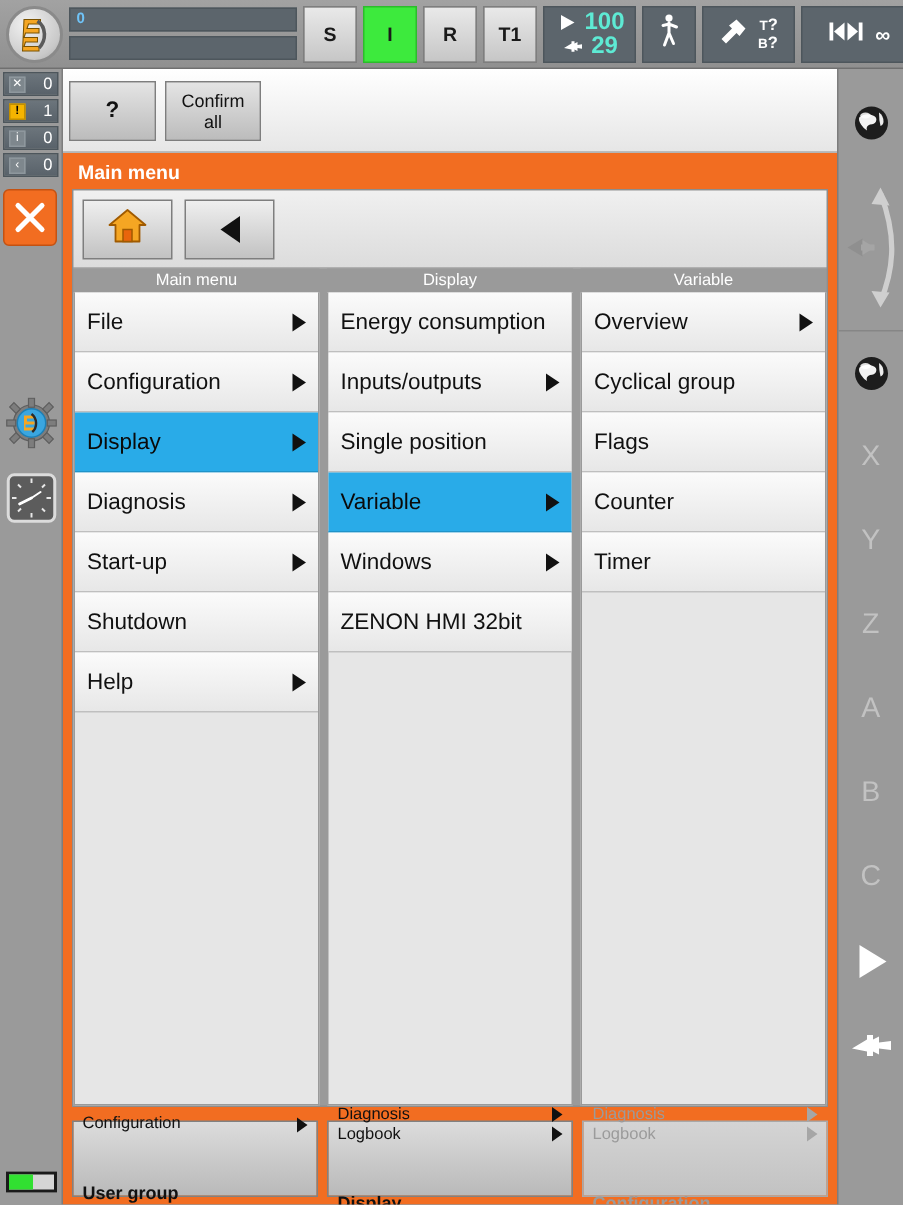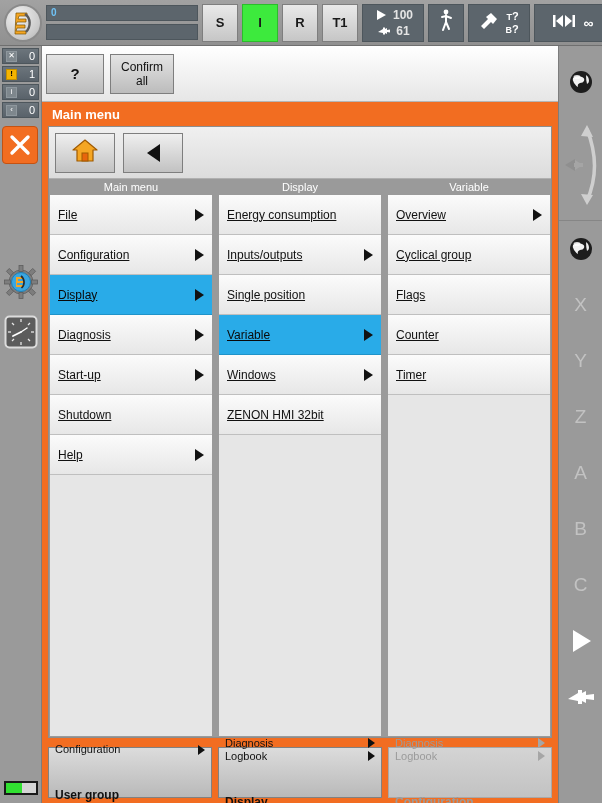--- a/index.html
+++ b/index.html
@@ -47,21 +47,21 @@
   }
   .sbtn.green { background:#3dea3d; border-color:#2bbd2b; }
   .dbtn {
     height:38px; background:#5c656c; border:1px solid #4d565c;
     display:flex; align-items:center; justify-content:center;
     color:#fff; flex:0 0 auto; padding:0 5px;
   }
   .speedbox { width:62px; display:flex; flex-direction:column; justify-content:center; gap:1px; }
   .speedrow { display:flex; align-items:center; gap:4px; height:15px; }
   .speedrow .ico { width:16px; display:flex; align-items:center; justify-content:center; }
-  .speedval { color:#e5e5e5; font-weight:bold; font-size:12px; margin-left:auto; }
+  .speedval { color:#5eead4; font-weight:bold; font-size:16px; margin-left:auto; }
   .tb { display:flex; flex-direction:column; align-items:flex-end; justify-content:center; gap:0px; }
   .tb span { font-size:11px; font-weight:bold; line-height:12px; }
   .tb span i { font-style:normal; font-size:9px; }
   .infinity { font-size:14px; font-weight:bold; letter-spacing:-1px; }
 
   
   .msgbar {
     position:absolute; left:42px; top:46px; width:516px; height:56px;
     background:linear-gradient(#ffffff,#e6e6e6);
     border-bottom:1px solid #b5b5b5;
@@ -154,21 +154,21 @@
     height:16px; color:#fff; font-size:11px; font-weight:normal;
     display:flex; align-items:center; justify-content:center; background:#9a9a9a;
   }
   .col-body { flex:1; background:#e6e6e6; border:1px solid #9a9a9a; border-top:none;
      display:flex; flex-direction:column; }
   .mitem {
     height:40px; flex:0 0 40px;
     background:linear-gradient(#fbfbfb,#e7e7e7);
     border-bottom:1px solid #bfbfbf;
     display:flex; align-items:center; padding:0 8px;
-    font-size:12px; color:#111;text-decoration:underline;
+    font-size:15px; color:#111;
   }
   .mitem.sel { background:#29abe8; color:#0a0a0a; border-bottom:1px solid #1f93c9; }
   .mitem.focus { background:linear-gradient(#fbfbfb,#ececec); border:3px solid #1ea2e4; height:42px; flex:0 0 42px; }
   .mitem .arrow { margin-left:auto; }
   .arrow-r {
     width:0; height:0; border-left:9px solid #111;
     border-top:6px solid transparent; border-bottom:6px solid transparent;
   }
   .arrow-l {
     width:0; height:0; border-right:13px solid #111;
@@ -226,21 +226,21 @@
             </svg>
         </span>
         <span class="speedval">100</span>
       </div>
       <div class="speedrow">
         <span class="ico">
           <svg width="14" height="12" viewBox="0 0 14 12">
             <path d="M1 7 L6 4 L6 2.5 L8 2.5 L8 4 L10 3 L10 5 L13 4.5 L13 7.5 L10 7 L10 9 L8 8 L8 9.5 L6 9.5 L6 8 Z" fill="#fff"></path>
           </svg>
         </span>
-        <span class="speedval">61</span>
+        <span class="speedval">29</span>
       </div>
     </div>
 
     <div class="dbtn" style="width:36px">
       <span>
         <svg width="16" height="24" viewBox="0 0 16 24">
           <circle cx="8" cy="3" r="2.4" fill="#fff"></circle>
           <path d="M8 6 L8 13 M8 13 L5 21 M8 13 L11 20 M4 8 L8 7 L13 9" stroke="#fff" stroke-width="2" fill="none" stroke-linecap="round"></path>
         </svg>
       </span>

